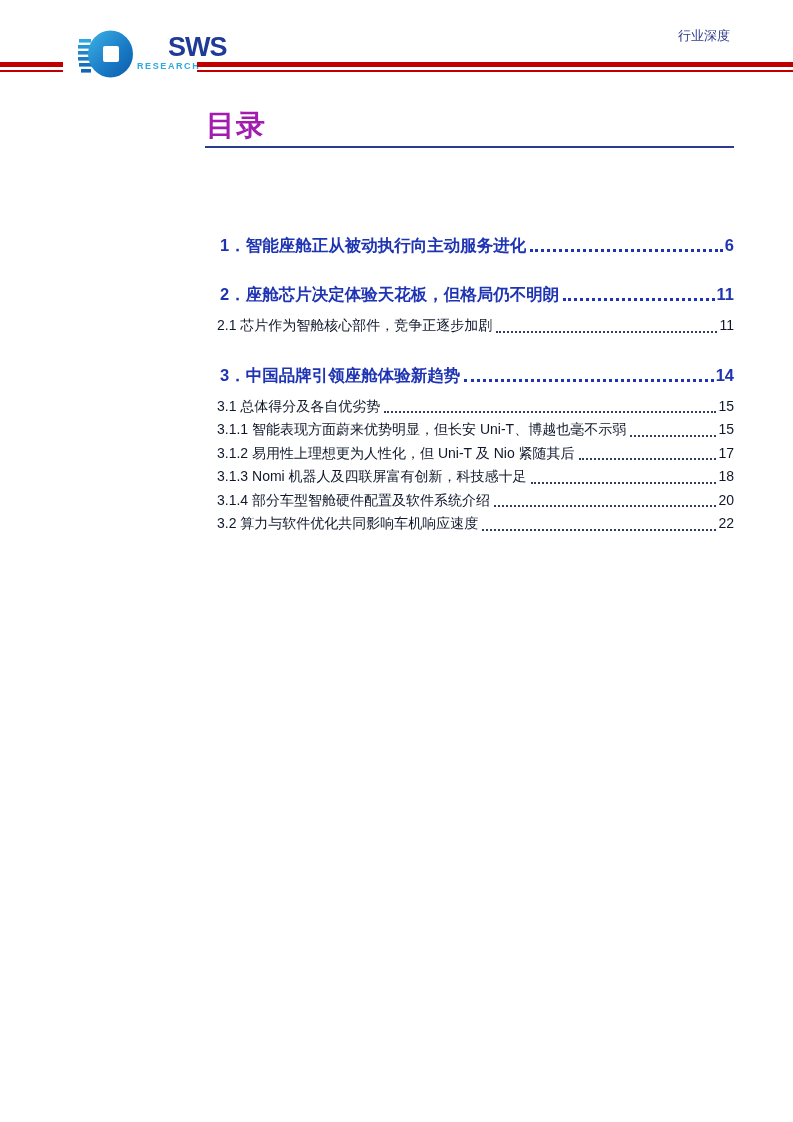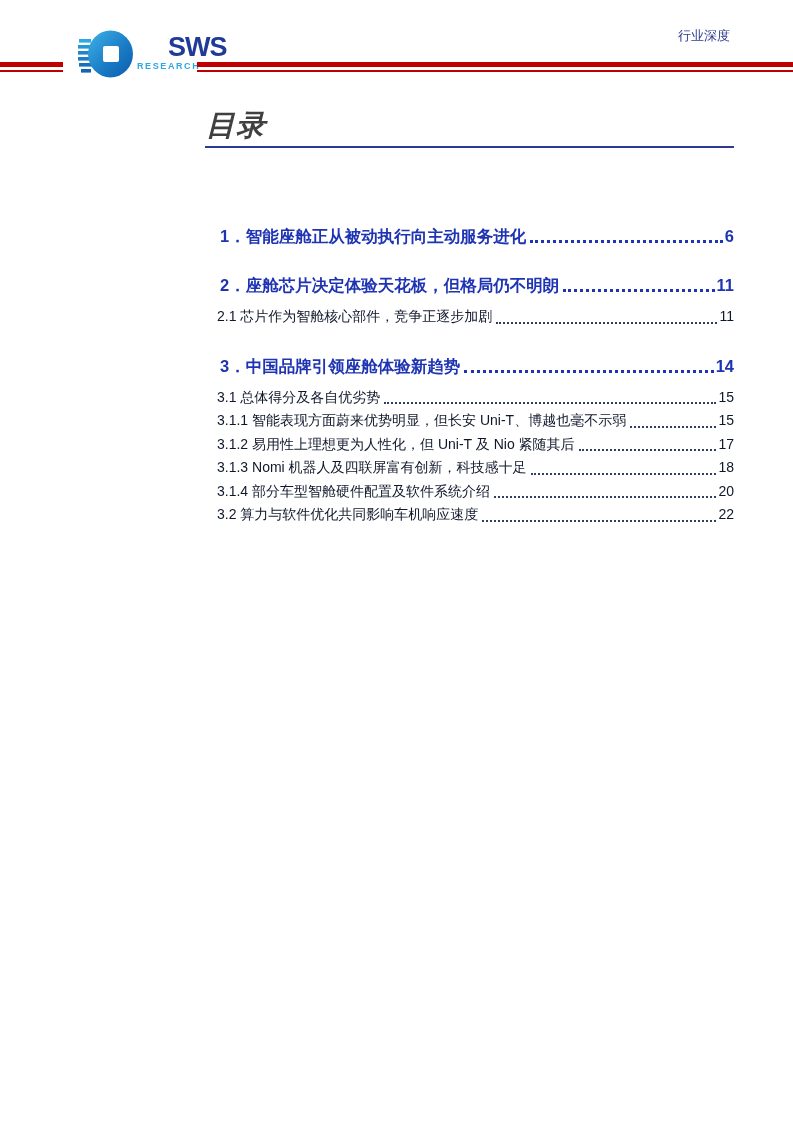--- a/index.html
+++ b/index.html
@@ -29,22 +29,22 @@
   }
   .rule-red { position: absolute; background: #C00000; }
   .rr-left-thick  { left: 0;   top: 62px;   width: 63px;  height: 5px; }
   .rr-left-thin   { left: 0;   top: 69.5px; width: 63px;  height: 2px; }
   .rr-right-thick { left: 197px; top: 62px;   right: 0; height: 5px; }
   .rr-right-thin  { left: 197px; top: 69.5px; right: 0; height: 2px; }
 
   
   .toc-title {
     position: absolute; left: 206px; top: 110px;
-    font-size: 29px; font-weight: 800; color: #404040;
-    line-height: 1.1; letter-spacing: 1px; font-style: italic;
+    font-size: 29px; font-weight: 800; color: #a21caf;
+    line-height: 1.1; letter-spacing: 1px;
   }
   .toc-rule {
     position: absolute; left: 205px; top: 146px;
     width: 529px; height: 0;
     border-top: 2px solid #2C3A94;
   }
 
   
   .toc {
     position: absolute; left: 217px; top: 220px; width: 517px;
@@ -52,21 +52,21 @@
   .toc-row { display: flex; align-items: flex-end; white-space: nowrap; }
   .toc-row .t  { flex: 0 1 auto; overflow: hidden; }
   .toc-row .dots { flex: 1 1 0; min-width: 8px; margin: 0 2px 4px 4px; }
   .toc-row .pg { flex: 0 0 auto; }
 
   .lvl1 {
     font-size: 16.5px; font-weight: 700; color: #1E34B2;
     line-height: 24px; padding-left: 3px;
     margin-top: 25px; margin-bottom: 8px;
   }
-  .lvl1:first-child { margin-top: 4px; }
+  .lvl1:first-child { margin-top: 13px; }
   .lvl1 .dots { border-bottom: 3px dotted #1E34B2; margin-bottom: 5px; }
 
   .lvl2 {
     font-size: 14px; font-weight: 400; color: #0f172a;
     line-height: 23.5px;
   }
   .lvl2 .dots { border-bottom: 2px dotted #2F3F63; margin-bottom: 5px; }
 </style>
 </head>
 <body>

